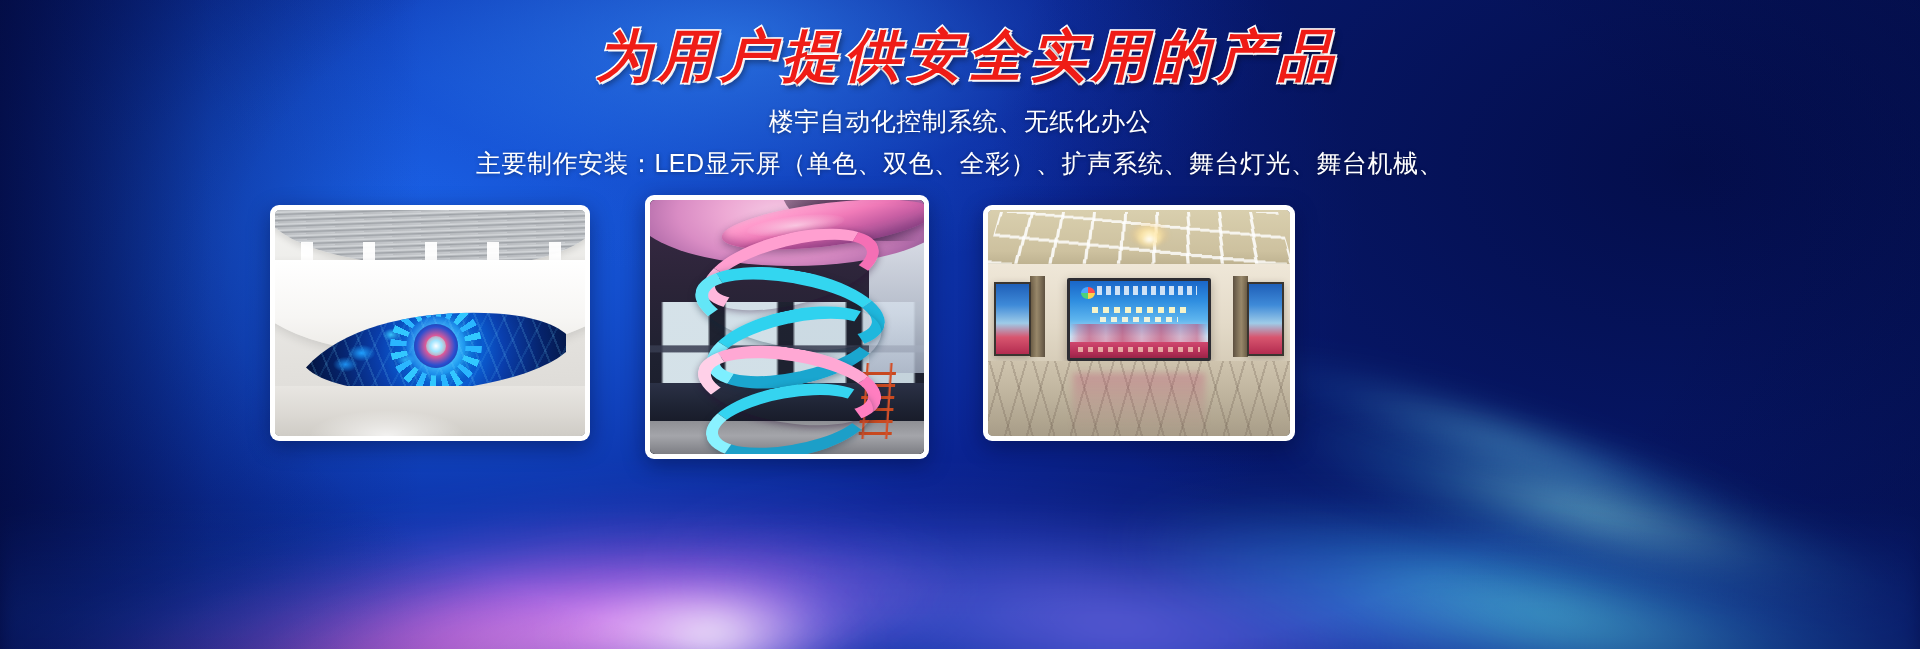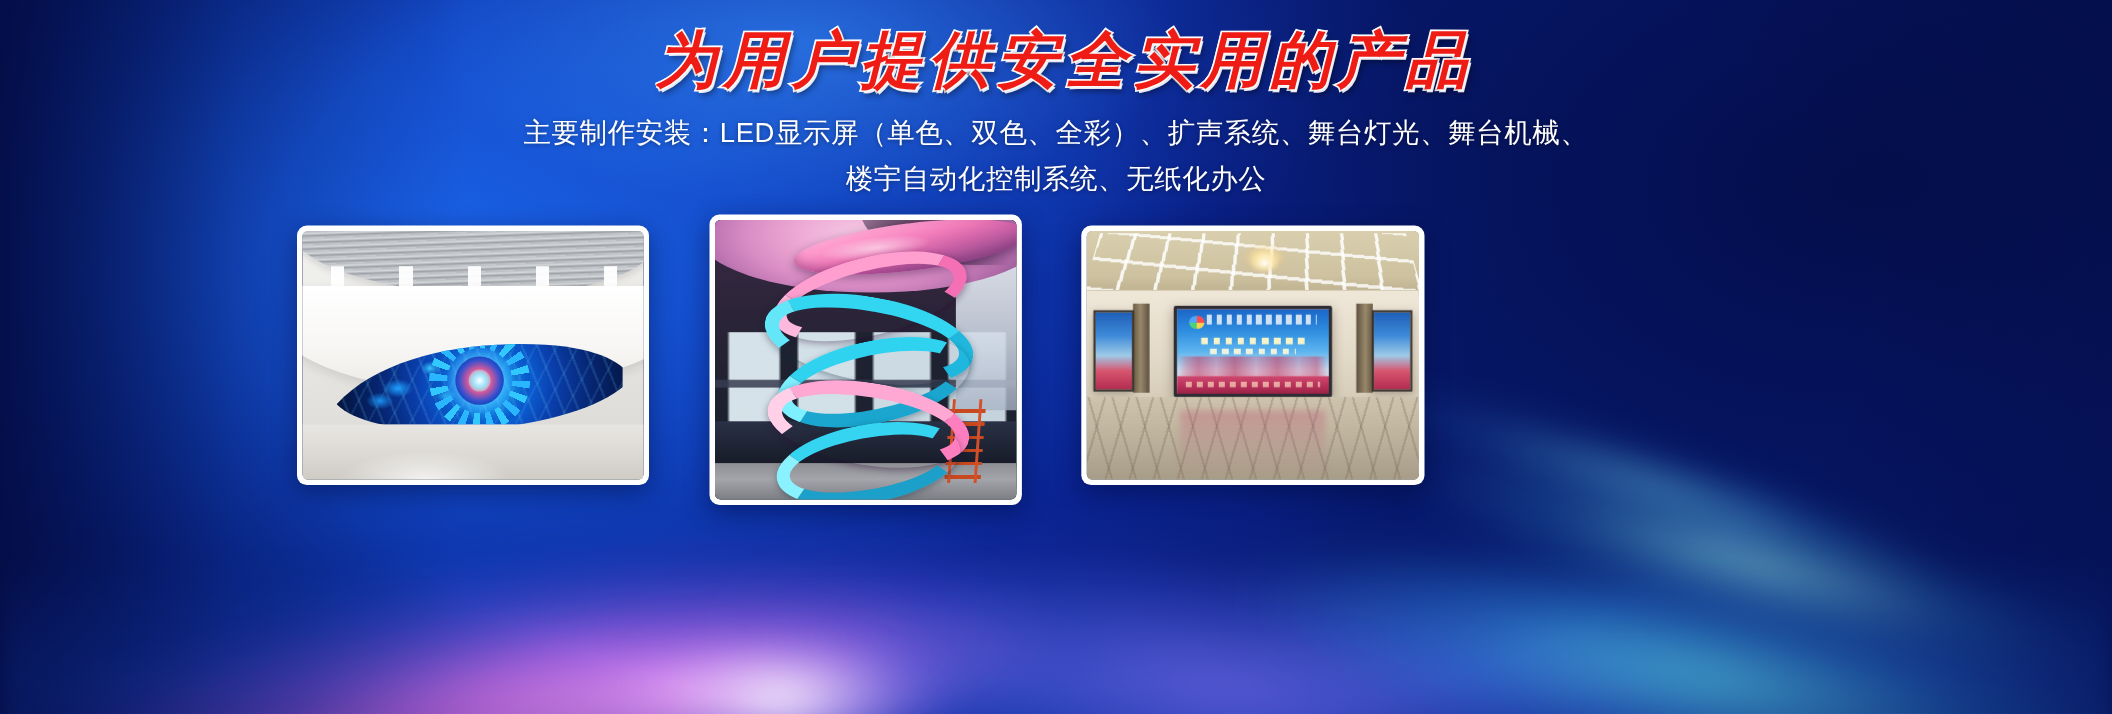--- a/index.html
+++ b/index.html
@@ -550,22 +550,22 @@
   <div class="ray ray-cyan-3"></div>
   <div class="ray ray-white-core"></div>
   <div class="ray ray-blue-bottom"></div>
   <div class="bg-vignette"></div>
 
   <div class="headline">
     <span class="headline-text">为用户提供安全实用的产品</span>
   </div>
 
   <div class="subtitle">
+    <span class="line">楼宇自动化控制系统、无纸化办公</span>
     <span class="line">主要制作安装：LED显示屏（单色、双色、全彩）、扩声系统、舞台灯光、舞台机械、</span>
-    <span class="line">楼宇自动化控制系统、无纸化办公</span>
   </div>
 
   <div class="gallery">
 
     <div class="card" id="card-1">
       <div class="card-inner">
         <div class="p1-wall"></div>
         <div class="p1-ceiling"></div>
         <div class="p1-ceil-lights"></div>
         <div class="p1-ceil-lights2"></div>

